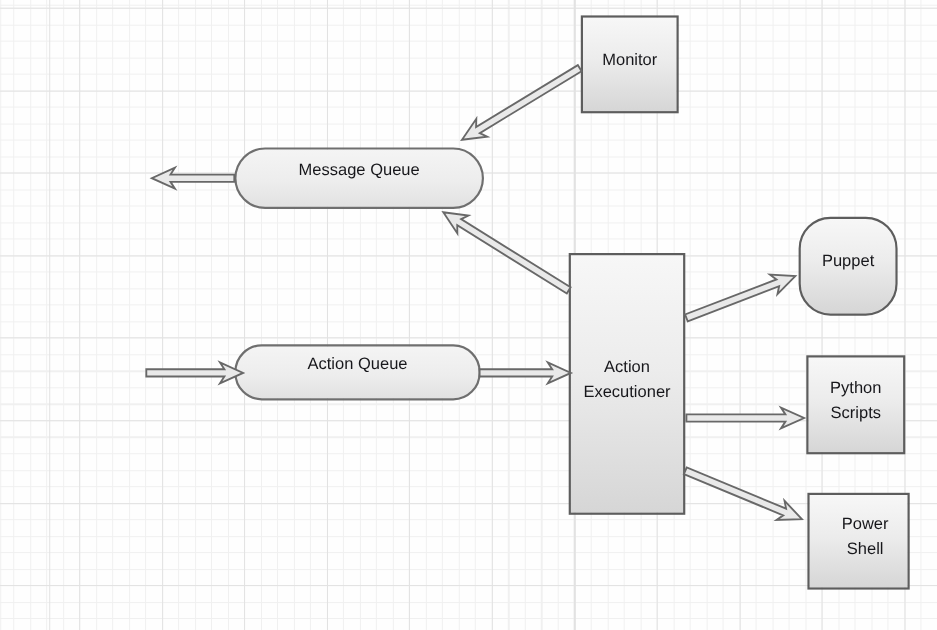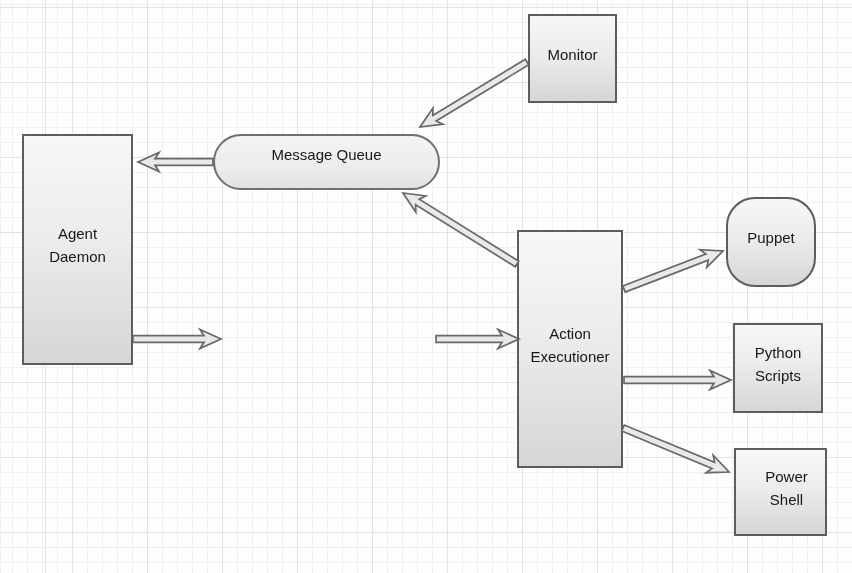--- a/index.html
+++ b/index.html
@@ -56,29 +56,28 @@
 </style>
 </head>
 <body>
 
 <div id="stage">
 
   <div class="node sq" id="n-monitor">
     <span class="lbl">Monitor</span>
   </div>
 
-  <div class="node sq" id="n-agent-daemon">
-    <span class="lbl">Agent
-Daemon</span>
-  </div>
 
   <div class="node pill" id="n-message-queue">
     <span class="lbl">Message Queue</span>
   </div>
 
+  <div class="node pill" id="n-action-queue">
+    <span class="lbl">Action Queue</span>
+  </div>
 
   <div class="node sq" id="n-action-executioner">
     <span class="lbl">Action
 Executioner</span>
   </div>
 
   <div class="node sq" id="n-puppet">
     <span class="lbl">Puppet</span>
   </div>
 

